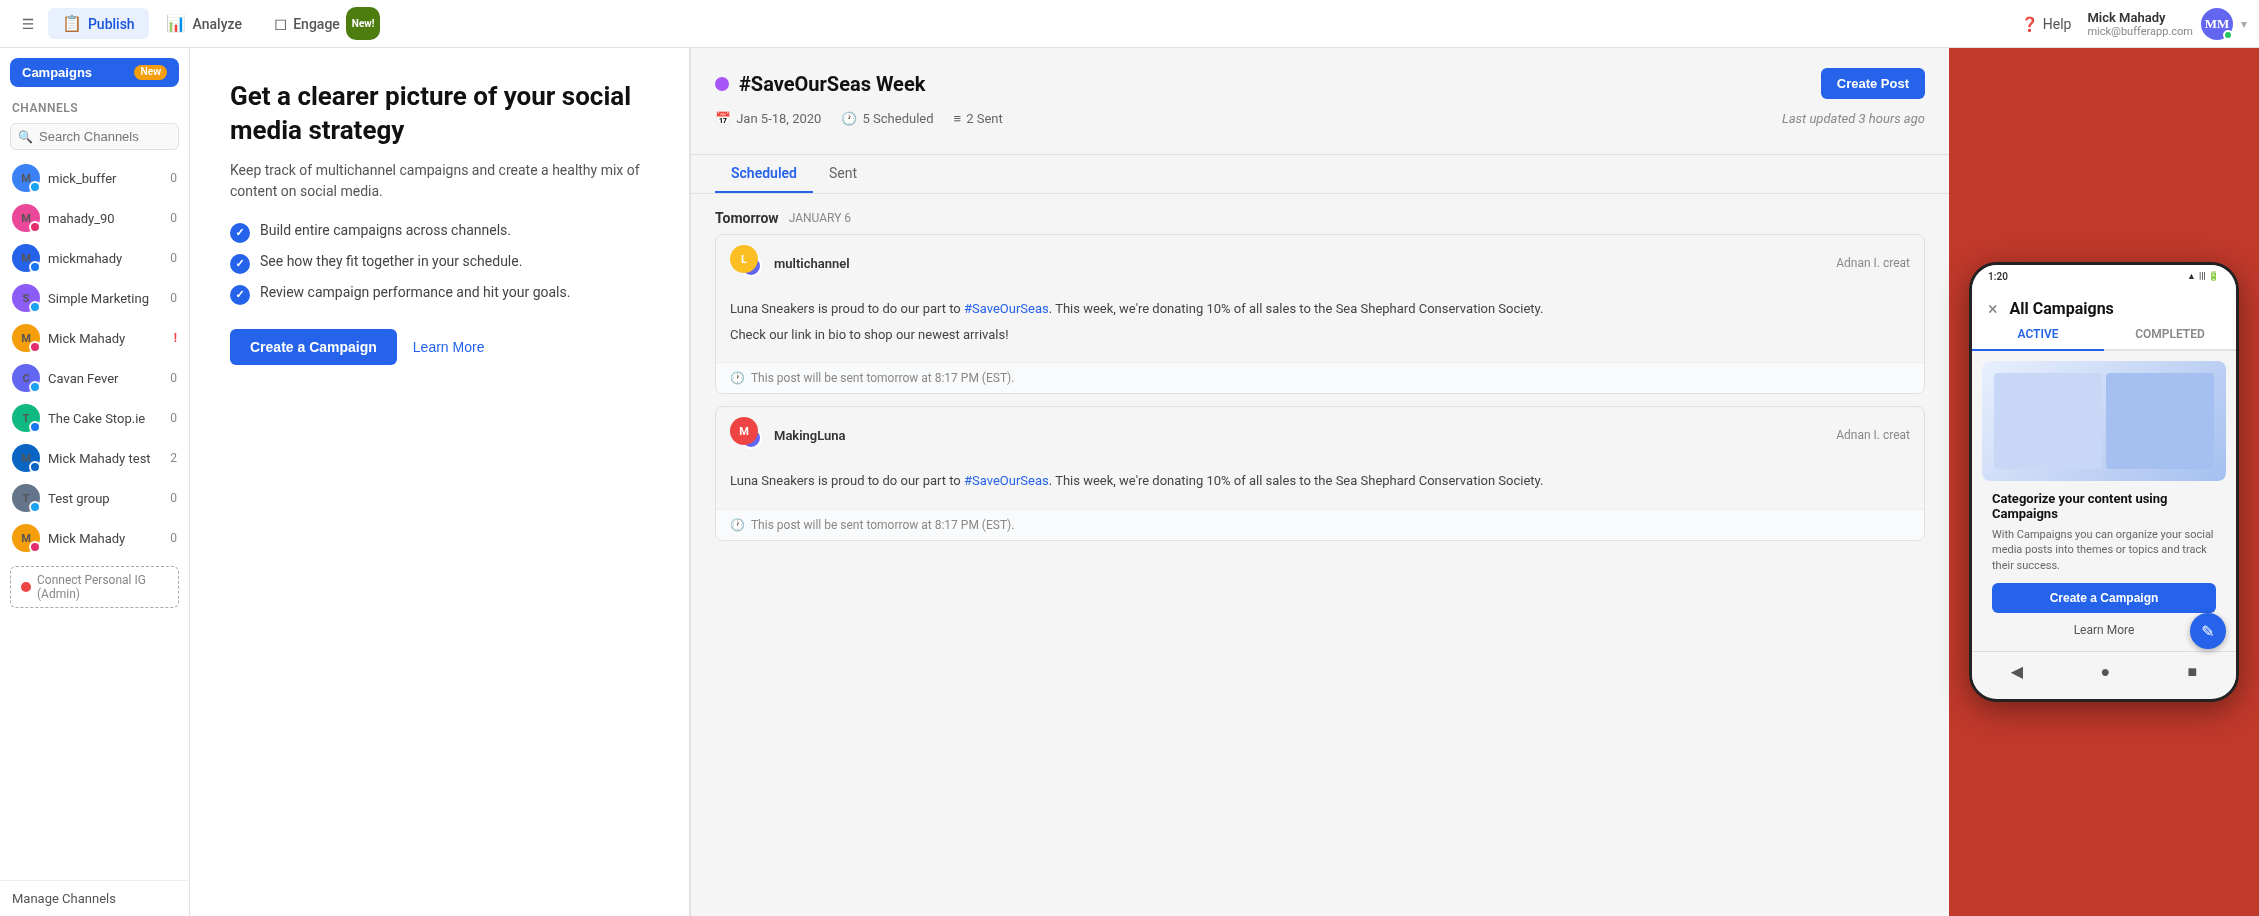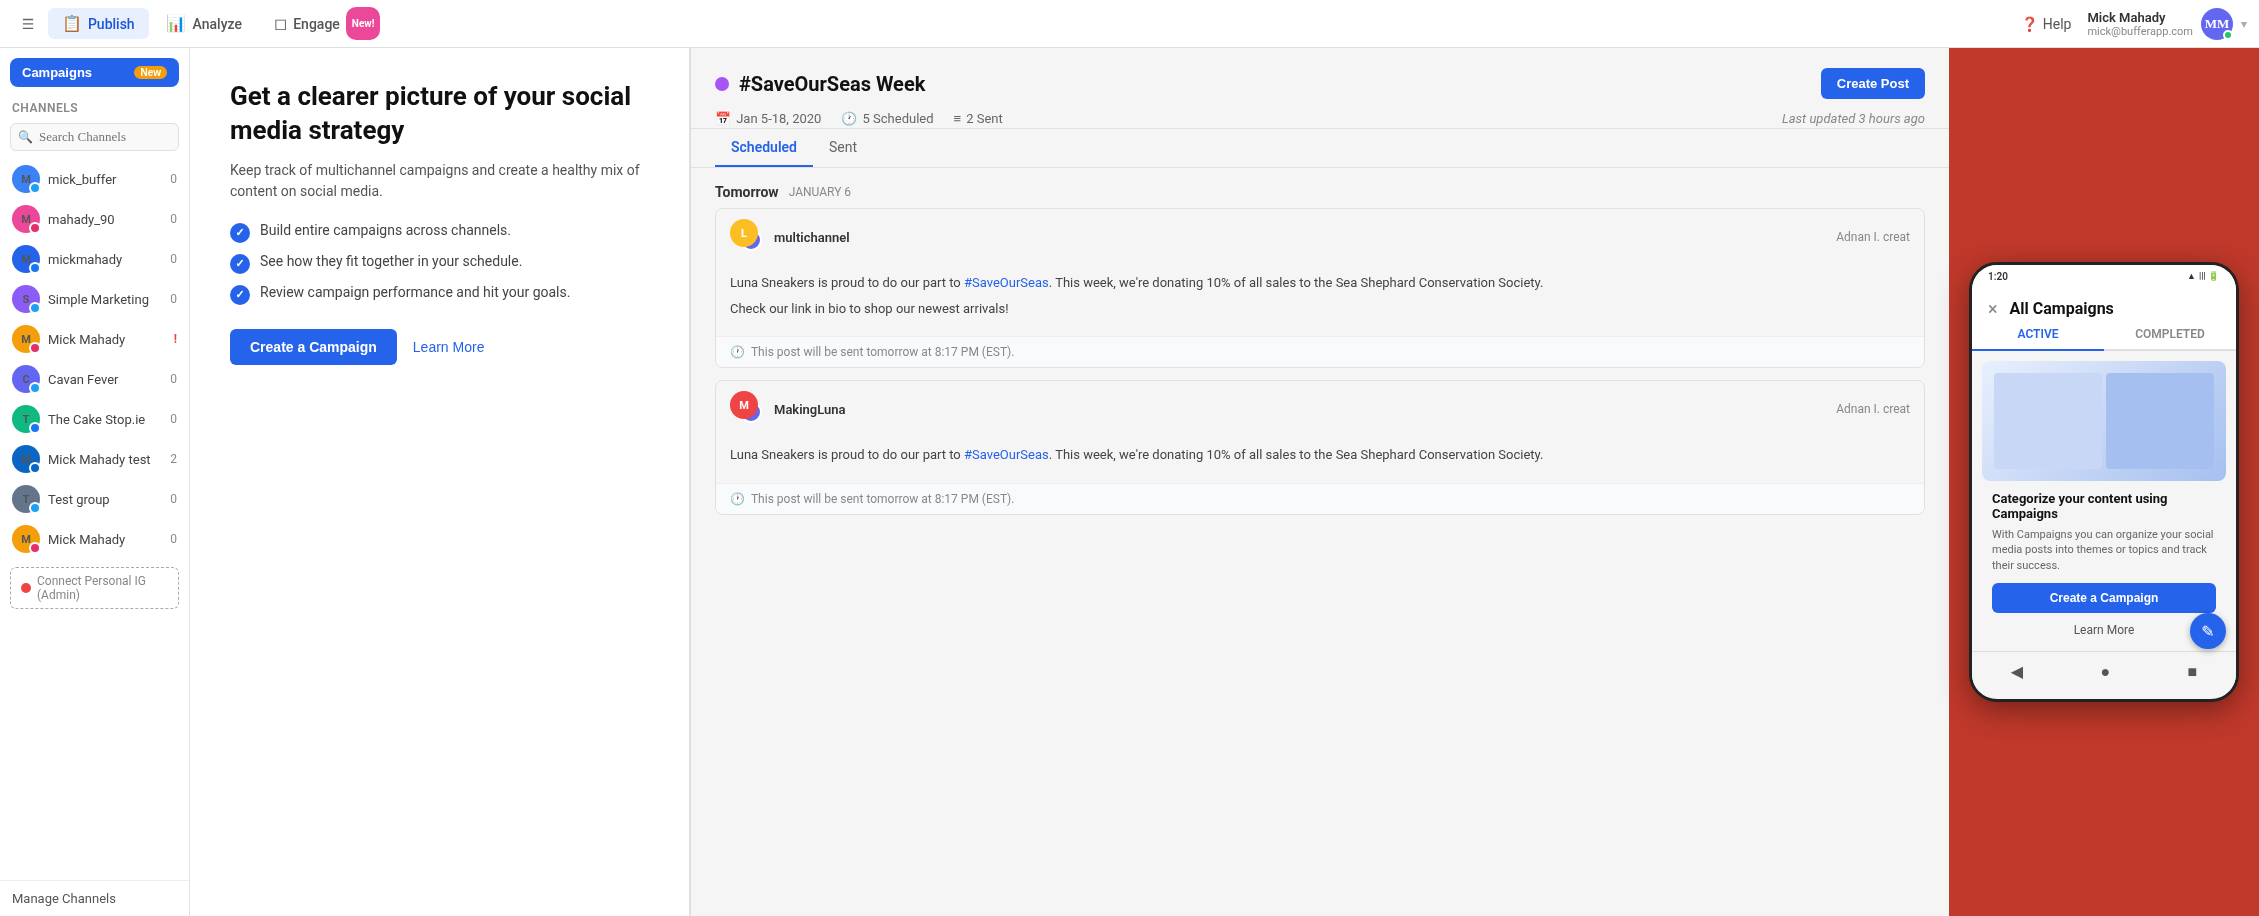--- a/index.html
+++ b/index.html
@@ -4,40 +4,40 @@
   <style>
     * { box-sizing: border-box; margin: 0; padding: 0; }
     body { font-family: -apple-system, BlinkMacSystemFont, 'Segoe UI', Roboto, sans-serif; font-size: 14px; color: #333; background: #f5f5f5; display: flex; flex-direction: column; height: 100vh; overflow: hidden; }
 
     
     .top-nav { display: flex; align-items: center; height: 48px; background: #fff; border-bottom: 1px solid #e0e0e0; padding: 0 12px; gap: 4px; }
     .nav-hamburger { width: 32px; height: 32px; display: flex; align-items: center; justify-content: center; cursor: pointer; color: #666; }
     .nav-tab { display: flex; align-items: center; gap: 6px; padding: 6px 14px; border-radius: 6px; cursor: pointer; font-size: 14px; font-weight: 500; color: #555; text-decoration: none; }
     .nav-tab.active { background: #e8f0fe; color: #1a56db; }
     .nav-tab .tab-icon { font-size: 16px; }
-    .nav-badge { background: #ec4899; color: #fff; font-size: 10px; font-weight: 700; padding: 11px 6px; border-radius: 10px; }
+    .nav-badge { background: #4d7c0f; color: #fff; font-size: 10px; font-weight: 700; padding: 11px 6px; border-radius: 10px; }
     .nav-right { margin-left: auto; display: flex; align-items: center; gap: 16px; }
     .nav-help { display: flex; align-items: center; gap: 4px; color: #555; cursor: pointer; font-size: 14px; }
     .nav-user { display: flex; align-items: center; gap: 8px; cursor: pointer; }
     .nav-user-name { font-size: 13px; font-weight: 600; color: #333; }
     .nav-user-email { font-size: 11px; color: #888; }
     .nav-avatar { width: 32px; height: 32px; border-radius: 50%; background: #6366f1; display: flex; align-items: center; justify-content: center; color: white; font-size: 13px; font-weight: 700; font-family: Liberation Serif, serif; }
     .nav-avatar-wrapper { position: relative; }
     .nav-avatar-dot { position: absolute; bottom: 0; right: 0; width: 10px; height: 10px; border-radius: 50%; background: #22c55e; border: 2px solid #fff; }
 
     
     .main-layout { display: flex; flex: 1; overflow: hidden; }
 
     
     .sidebar { width: 190px; background: #fff; border-right: 1px solid #e0e0e0; display: flex; flex-direction: column; overflow-y: auto; flex-shrink: 0; }
-    .sidebar-campaigns-btn { margin: 10px 10px 4px; background: #2563eb; color: #fff; border: none; border-radius: 8px; padding: 7px 12px; font-size: 13px; font-weight: 600; cursor: pointer; display: flex; align-items: center; justify-content: space-between; }
+    .sidebar-campaigns-btn { margin: 10px 10px 4px; background: #2563eb; color: #fff; border: none; border-radius: 8px; padding: 7px 12px; font-size: 13px; font-weight: 600; cursor: pointer; display: flex; justify-content: space-between; }
     .sidebar-campaigns-btn .badge-new { background: #f59e0b; color: #fff; font-size: 10px; font-weight: 700; padding: 1px 6px; border-radius: 10px; }
     .sidebar-section-label { font-size: 12px; font-weight: 600; color: #888; padding: 10px 12px 4px; text-transform: uppercase; letter-spacing: 0.5px; }
     .sidebar-search { margin: 4px 10px 8px; position: relative; }
-    .sidebar-search input { width: 100%; border: 1px solid #e0e0e0; border-radius: 6px; padding: 5px 10px 5px 28px; font-size: 13px; color: #555; outline: none; background: #f9f9f9; font-family: Liberation Serif, serif; }
+    .sidebar-search input { width: 100%; border: 1px solid #e0e0e0; border-radius: 6px; padding: 5px 10px 5px 28px; font-size: 13px; color: #555; outline: none; background: #f9f9f9; }
     .sidebar-search .search-icon { position: absolute; left: 8px; top: 50%; transform: translateY(-50%); color: #aaa; font-size: 12px; }
     .channel-item { display: flex; align-items: center; padding: 6px 12px; cursor: pointer; gap: 8px; }
     .channel-avatar { width: 28px; height: 28px; border-radius: 50%; background: #ddd; display: flex; align-items: center; justify-content: center; font-size: 11px; font-weight: 700; color: #555; position: relative; flex-shrink: 0; }
     .channel-platform-dot { position: absolute; bottom: -1px; right: -1px; width: 12px; height: 12px; border-radius: 50%; border: 2px solid #fff; font-size: 7px; display: flex; align-items: center; justify-content: center; }
     .platform-twitter { background: #1da1f2; }
     .platform-instagram { background: #e1306c; }
     .platform-facebook { background: #1877f2; }
     .platform-linkedin { background: #0a66c2; }
     .channel-name { flex: 1; font-size: 13px; color: #444; white-space: nowrap; overflow: hidden; text-overflow: ellipsis; }
     .channel-count { font-size: 12px; color: #888; }
@@ -56,21 +56,21 @@
     .campaigns-feature { display: flex; align-items: flex-start; gap: 10px; margin-bottom: 10px; }
     .feature-check { width: 20px; height: 20px; border-radius: 50%; background: #2563eb; display: flex; align-items: center; justify-content: center; flex-shrink: 0; margin-top: 1px; }
     .feature-check::after { content: '✓'; color: #fff; font-size: 11px; font-weight: 700; }
     .feature-text { font-size: 14px; color: #444; }
     .campaigns-actions { display: flex; align-items: center; gap: 16px; margin-top: 24px; }
     .btn-primary { background: #2563eb; color: #fff; border: none; border-radius: 6px; padding: 10px 20px; font-size: 14px; font-weight: 600; cursor: pointer; }
     .btn-link { color: #2563eb; font-size: 14px; text-decoration: none; cursor: pointer; background: none; border: none; }
 
     
     .campaign-detail { flex: 1; border-left: 1px solid #e0e0e0; overflow-y: auto; }
-    .campaign-header { padding: 20px 24px 2px; border-bottom: 1px solid #e0e0e0; }
+    .campaign-header { padding: 20px 24px 28px; border-bottom: 1px solid #e0e0e0; }
     .campaign-title-row { display: flex; align-items: center; justify-content: space-between; margin-bottom: 12px; }
     .campaign-title { display: flex; align-items: center; gap: 10px; font-size: 20px; font-weight: 700; color: #111; }
     .campaign-dot { width: 14px; height: 14px; border-radius: 50%; background: #a855f7; flex-shrink: 0; }
     .campaign-meta { display: flex; align-items: center; gap: 20px; font-size: 13px; color: #666; flex-wrap: wrap; }
     .campaign-meta-item { display: flex; align-items: center; gap: 5px; }
     .meta-icon { font-size: 13px; }
     .campaign-status { margin-left: auto; font-size: 13px; color: #888; font-style: italic; }
     .create-post-btn { background: #2563eb; color: #fff; border: none; border-radius: 6px; padding: 8px 16px; font-size: 13px; font-weight: 600; cursor: pointer; white-space: nowrap; }
     .campaign-tabs { display: flex; gap: 0; border-bottom: 1px solid #e0e0e0; padding: 0 24px; }
     .campaign-tab { padding: 10px 16px; font-size: 14px; color: #666; cursor: pointer; border-bottom: 2px solid transparent; }

